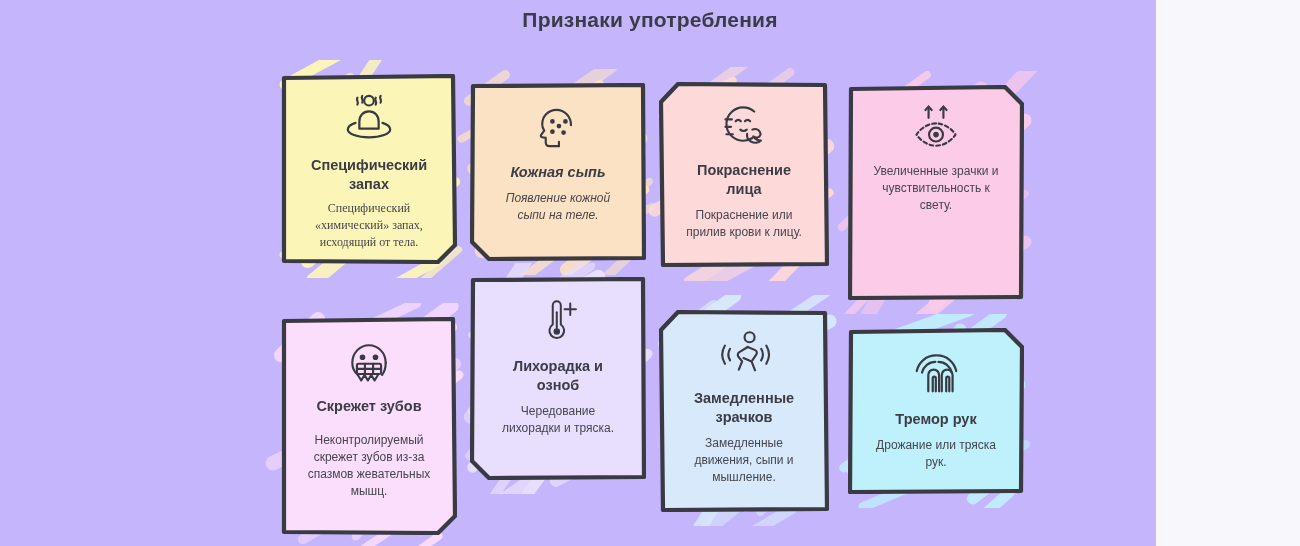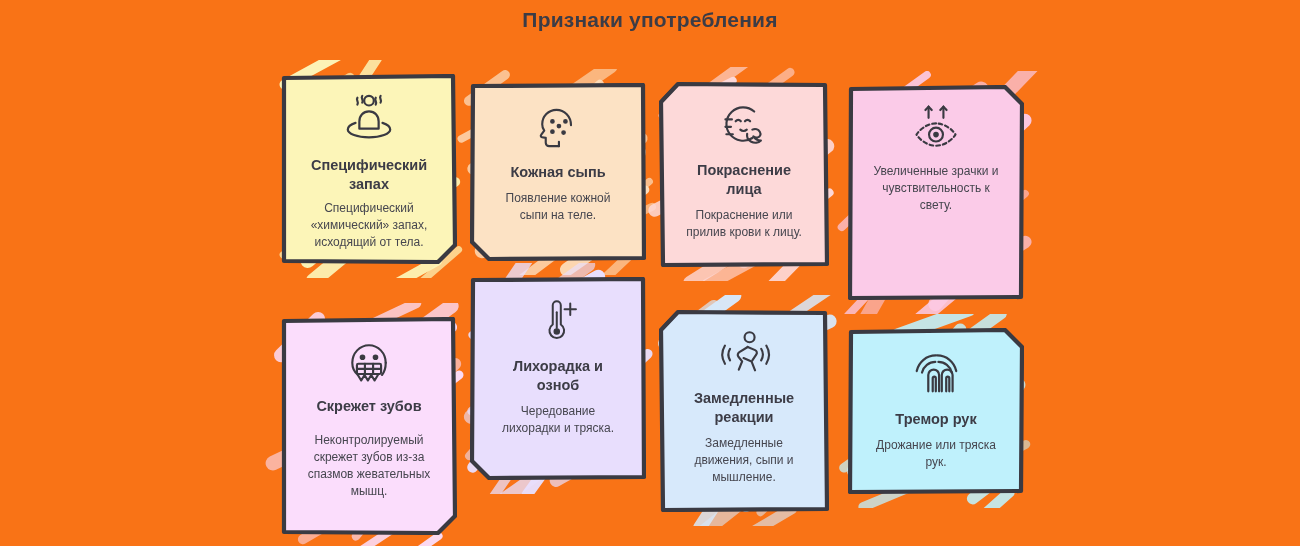--- a/index.html
+++ b/index.html
@@ -7,23 +7,23 @@
   html, body {
     margin: 0; padding: 0;
     width: 1300px; height: 546px;
     background: #f7f7fc;
     font-family: "Liberation Sans", "DejaVu Sans", sans-serif;
     overflow: hidden;
   }
 
   .page {
     position: relative;
-    width: 1300px;
+    width: 1156px;
     height: 546px;
-    background: #f97316;
+    background: #c4b5fd;
   }
 
   .page-title {
     position: absolute;
     top: 8px;
     left: 0;
     width: 1300px;
     text-align: center;
     font-size: 21px;
     font-weight: bold;
@@ -93,29 +93,29 @@
     font-size: 12px;
     font-weight: normal;
     color: #46464f;
     line-height: 1.42;
     margin-top: 8px;
     padding: 0 8px;
   }
 
   
   #card-0 { left: 281px; top: 74px;  width: 176px; height: 190px; }
-  #card-1 { left: 470px; top: 83px;  width: 176px; height: 178px; }
+  #card-1 { left: 470px; top: 83px;  width: 176px; height: 178px; font-style: italic; }
   #card-2 { left: 659px; top: 81px;  width: 170px; height: 186px; }
   #card-3 { left: 848px; top: 85px;  width: 176px; height: 215px; }
   #card-4 { left: 281px; top: 317px; width: 176px; height: 218px; padding-left: 40px; }
   #card-5 { left: 470px; top: 277px; width: 176px; height: 203px; }
   #card-6 { left: 659px; top: 309px; width: 170px; height: 203px; }
   #card-7 { left: 848px; top: 328px; width: 176px; height: 166px; }
 
-  #card-0 .card-desc { margin-top: 6px; }
+  #card-0 .card-desc { margin-top: 6px; font-family: Liberation Serif, serif; }
   #card-3 .card-desc { margin-top: 8px; }
   #card-4 .card-desc { margin-top: 16px; }
   #card-7 .card-title { }
 </style>
 </head>
 <body>
 
 <div class="page">
 
   <div class="page-title">Признаки употребления</div>
@@ -425,21 +425,21 @@
               <circle cx="38" cy="11" r="5.4"></circle>
               <path d="M36 21.5l-9 5.5c-1.8 1.1-2.3 3.4-1 5l4 5-3.6 9"></path>
               <path d="M36 21.5l8 3.4c1.8.8 2.4 3 1.3 4.6L41 36"></path>
               <path d="M31.5 33.5l8.6 3.6 3.8 9.6"></path>
               <path d="M17 23.5c-2.3 3.8-2.3 8.6 0 12.4"></path>
               <path d="M11.5 20c-3.6 6-3.6 13.6 0 19.6"></path>
               <path d="M50.5 23.5c2.3 3.8 2.3 8.6 0 12.4"></path>
               <path d="M56 20c3.6 6 3.6 13.6 0 19.6"></path>
             </svg>
           </div>
-          <div class="card-title">Замедленные реакции</div>
+          <div class="card-title">Замедленные зрачков</div>
           <div class="card-desc">Замедленные движения, сыпи и мышление.</div>
         </div>
       </div>
       <div class="card" id="card-7">
         <div class="scribble"><svg width="208" height="194" viewBox="0 0 208 194" fill="none">
             <path d="M 66.0 21.1 L 136.7 -4.3" stroke="#bff1fc" stroke-width="13.6" stroke-linecap="round" opacity="0.90"></path>
             <path d="M 100.9 48.4 L 168.9 -0.5" stroke="#bff1fc" stroke-width="11.8" stroke-linecap="round" opacity="0.86"></path>
             <path d="M 95.6 53.3 L 128.3 15.6" stroke="#bff1fc" stroke-width="12.2" stroke-linecap="round" opacity="0.85"></path>
             <path d="M 96.4 55.7 L 128.3 25.9" stroke="#bff1fc" stroke-width="11.1" stroke-linecap="round" opacity="0.91"></path>
             <path d="M 72.1 79.8 L 141.5 31.4" stroke="#bff1fc" stroke-width="7.5" stroke-linecap="round" opacity="0.99"></path>

